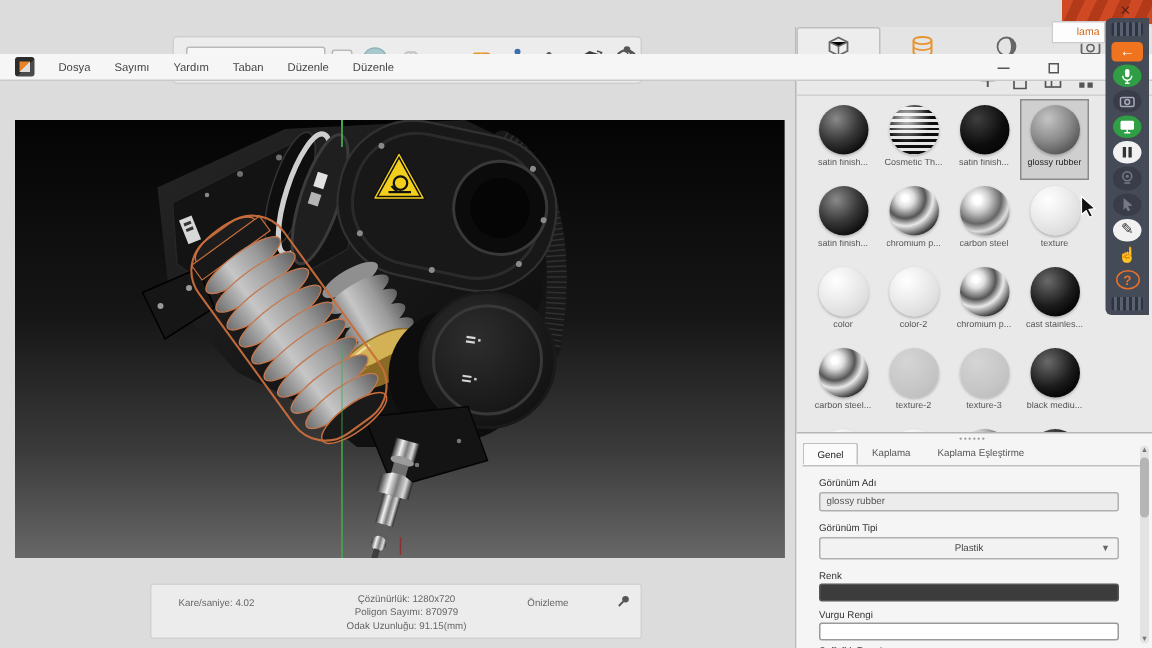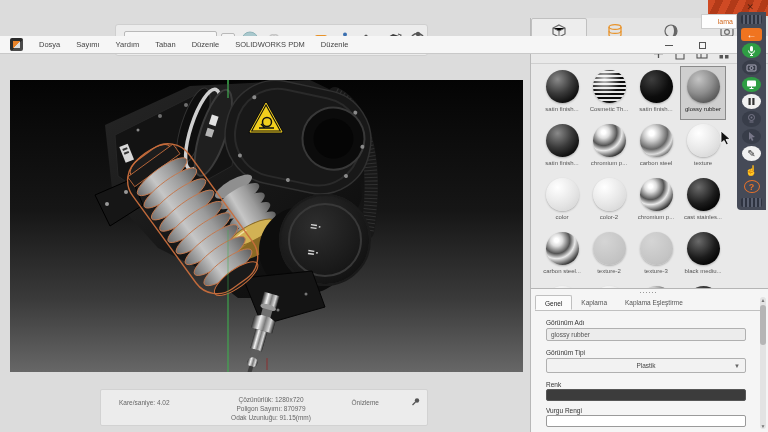--- a/index.html
+++ b/index.html
@@ -125,21 +125,20 @@
 </head>
 <body>
 
 <div class="menubar">
   <div class="appicon"></div>
   <div class="menuitem">Dosya</div>
   <div class="menuitem">Sayımı</div>
   <div class="menuitem">Yardım</div>
   <div class="menuitem">Taban</div>
   <div class="menuitem">Düzenle</div>
-  <div class="menuitem">SOLIDWORKS PDM</div>
   <div class="menuitem">Düzenle</div>
   <div class="wincontrols">
     <div class="wc-min"></div>
     <div class="wc-max"></div>
   </div>
 </div>
 <div class="banner">
   <span class="x">✕</span>
 </div>
 

